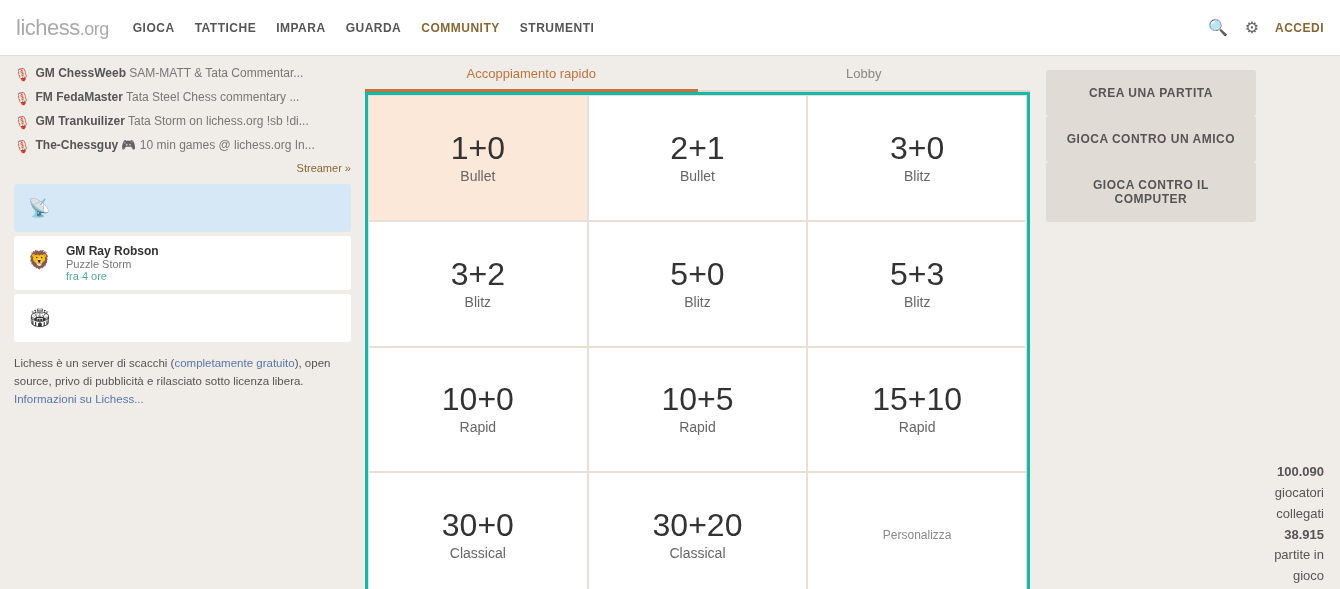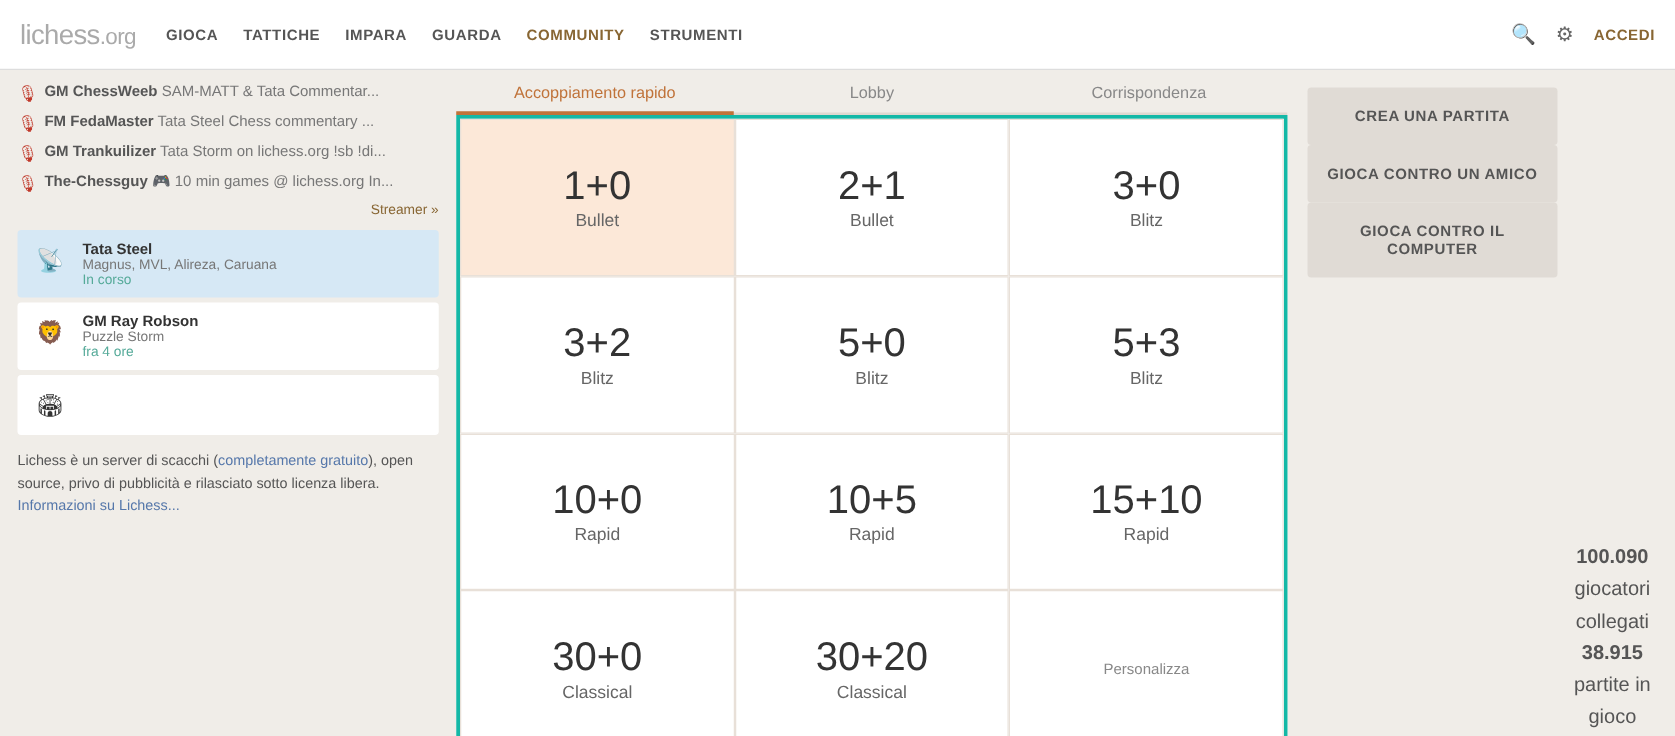--- a/index.html
+++ b/index.html
@@ -233,23 +233,23 @@
       font-size: 12px;
       font-weight: bold;
       text-transform: uppercase;
       letter-spacing: 0.5px;
       color: #555;
       cursor: pointer;
       width: 100%;
     }
     #stats {
       margin-top: auto;
-      font-size: 16px;
+      font-size: 13px;
       color: #555;
-      text-align: center;
+      text-align: right;
       line-height: 1.6;
     }
     #stats strong { font-weight: bold; }
   </style>
 </head>
 <body>
 
 <div id="header">
   <a id="logo">
     <span>lichess</span><span style="color:#aaa;font-size:18px;font-weight:normal;">.org</span>
@@ -287,25 +287,20 @@
         </div>
         <div class="stream-item">
           <span class="stream-icon">🎙</span>
           <span><span class="stream-name">The-Chessguy</span> <span class="stream-desc">🎮 10 min games @ lichess.org In...</span></span>
         </div>
       </div>
     <div class="streamer-link">Streamer »</div>
     <div id="events">
         <div class="event-card active">
     <div class="event-icon">📡</div>
-    <div>
-      <div class="event-title">Tata Steel</div>
-      <div class="event-sub">Magnus, MVL, Alireza, Caruana</div>
-      <div class="event-sub" style="color:#5a9">In corso</div>
-    </div>
   </div>
         <div class="event-card">
     <div class="event-icon">🦁</div>
     <div>
       <div class="event-title">GM Ray Robson</div>
       <div class="event-sub">Puzzle Storm</div>
       <div class="event-sub" style="color:#5a9">fra 4 ore</div>
     </div>
   </div>
         <div class="event-card">
@@ -314,21 +309,20 @@
       </div>
     <div class="sidebar-footer">
       <span>Lichess è un server di scacchi (</span><a href="#">completamente gratuito</a><span>), open source, privo di pubblicità e rilasciato sotto licenza libera. </span><a href="#">Informazioni su Lichess...</a>
     </div>
   </div>
 
   <div id="center">
     <div id="tabs">
         <div class="tab active">Accoppiamento rapido</div>
         <div class="tab">Lobby</div>
-        <div class="tab">Corrispondenza</div>
       </div>
     <div id="game-grid">
         <div class="game-cell selected">
       <span class="game-cell-value">1+0</span>
       <span class="game-cell-label">Bullet</span>
     </div>
         <div class="game-cell">
       <span class="game-cell-value">2+1</span>
       <span class="game-cell-label">Bullet</span>
     </div>

